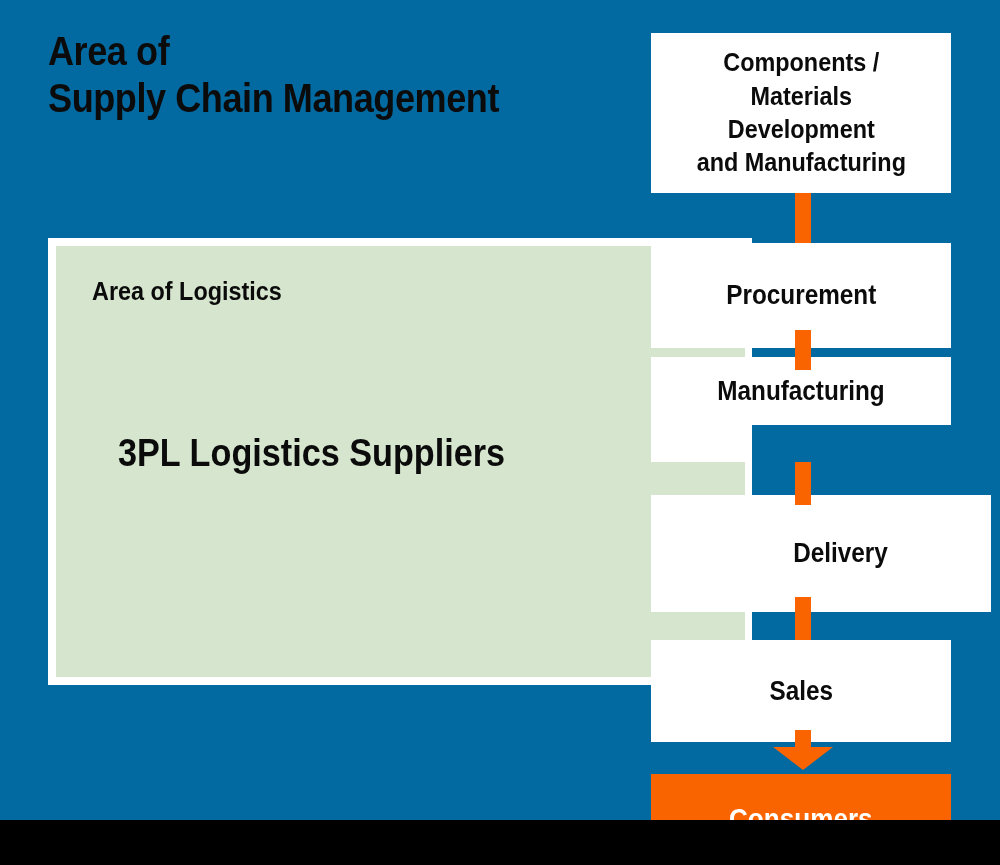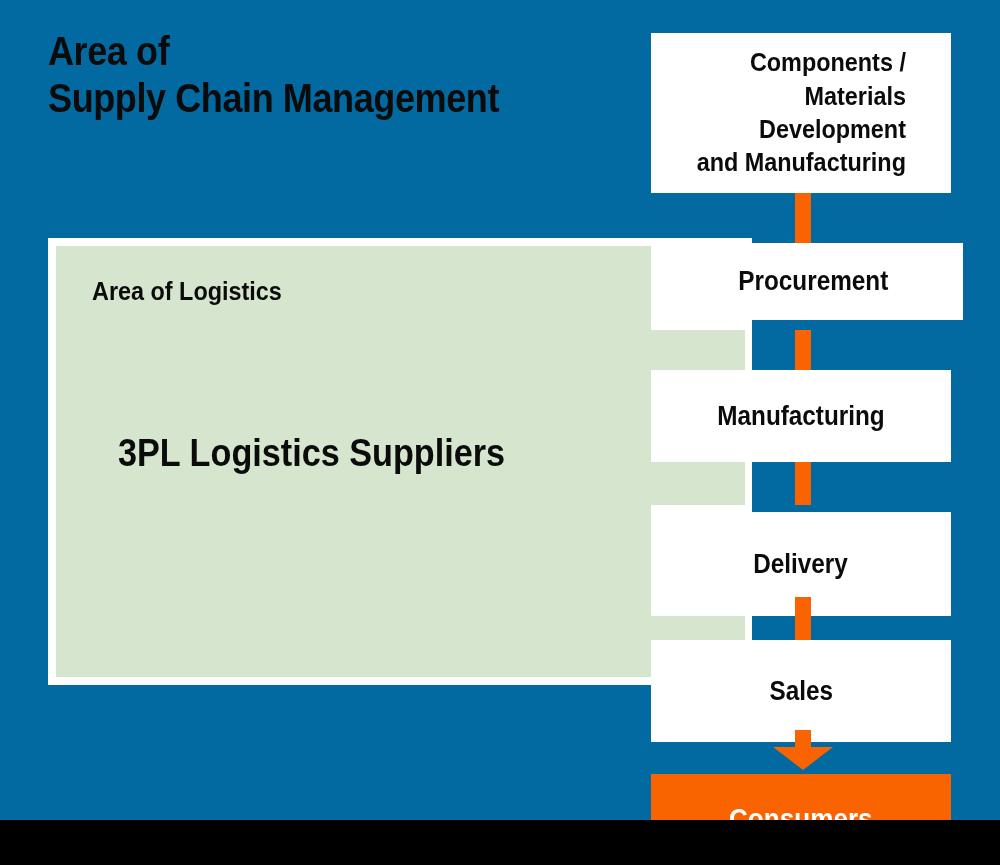--- a/index.html
+++ b/index.html
@@ -87,34 +87,34 @@
 
   
   .chain-box {
     position: absolute;
     left: 651px;
     width: 300px;
     background: #ffffff;
     display: flex;
     align-items: center;
     justify-content: center;
-    text-align: right;
+    text-align: center;
     color: #0b0b0b;
     font-size: 27px;
     font-weight: bold;
     line-height: 1.28;
   }
   .chain-box .lbl {
     transform: scaleX(0.9);
     display: block;
   }
   .chain-box.b0 { top: 33px;  height: 160px; font-size: 26px; }
-  .chain-box.b1 { top: 243px; height: 77px; margin-left: 12px; }
-  .chain-box.b2 { top: 370px; height: 92px; }
-  .chain-box.b3 { top: 512px; height: 104px; }
+  .chain-box.b1 { top: 243px; height: 105px; }
+  .chain-box.b2 { top: 357px; height: 68px; }
+  .chain-box.b3 { top: 495px; height: 117px; padding-left: 40px; }
   .chain-box.b4 { top: 640px; height: 102px; }
 
   
   .connector {
     position: absolute;
     left: 795px;
     width: 16px;
     background: #fa6400;
   }
   .connector.c0 { top: 193px; height: 50px; }

